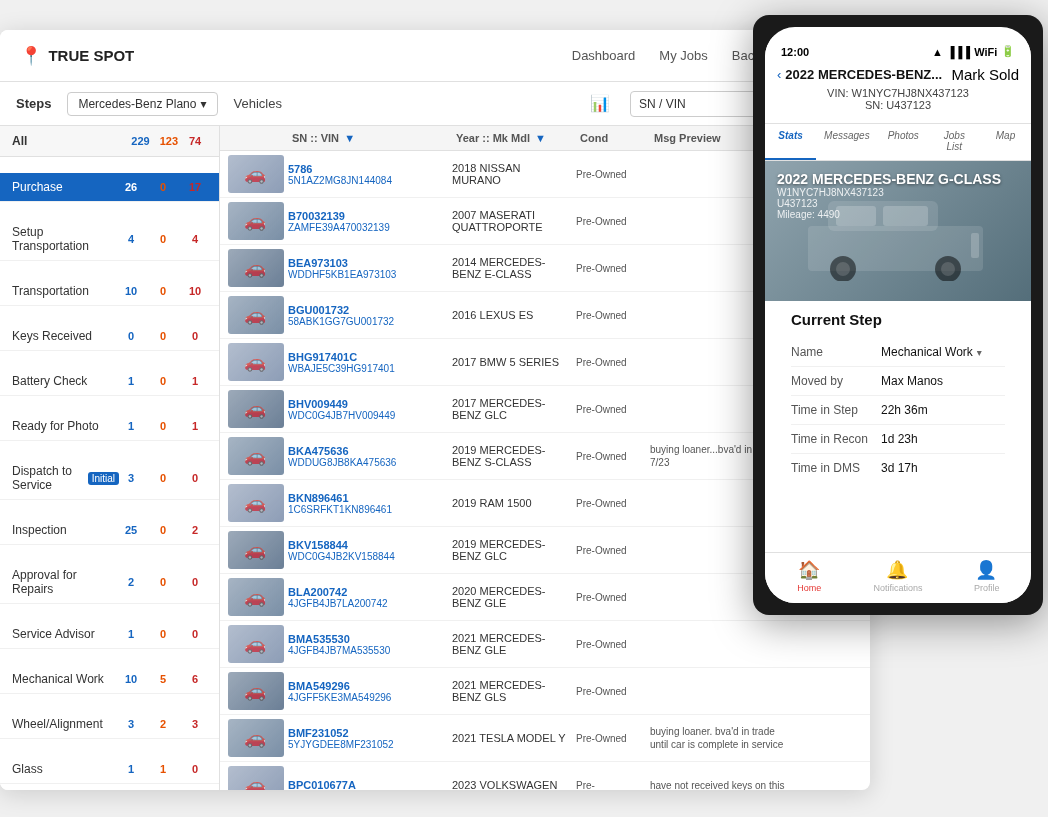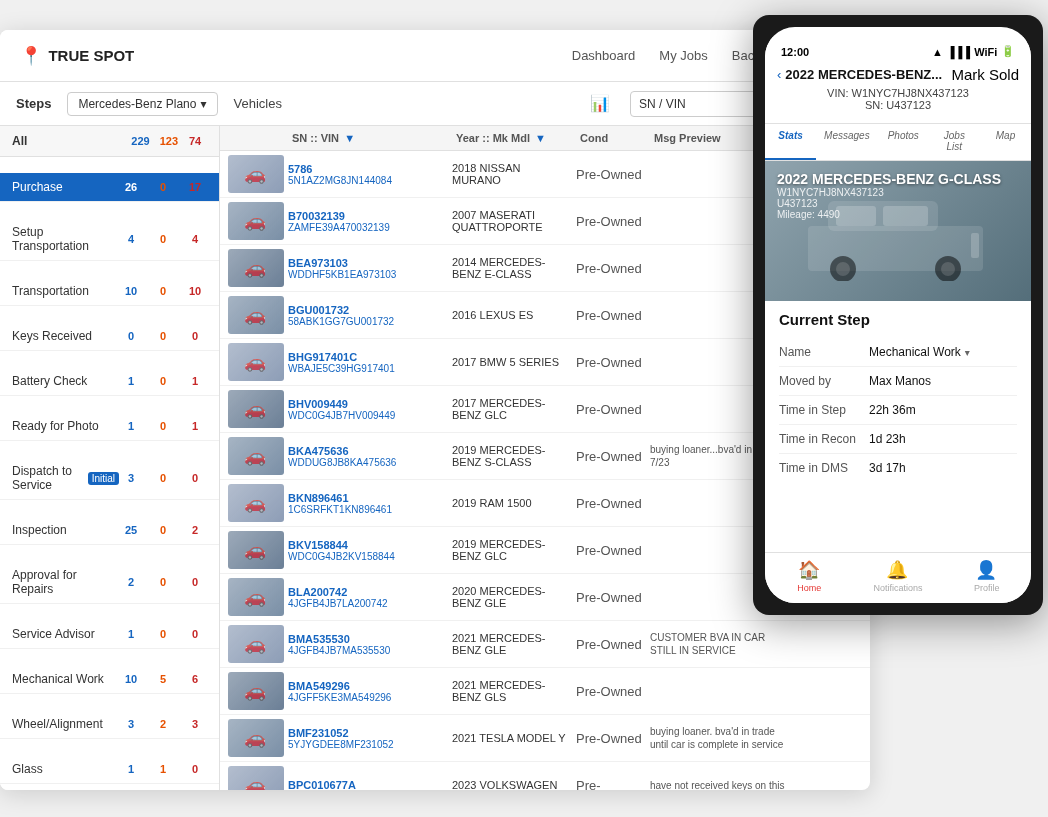--- a/index.html
+++ b/index.html
@@ -290,21 +290,21 @@
     }
     .year-col {
       width: 120px;
       flex-shrink: 0;
       font-size: 11px;
       color: #333;
     }
     .cond-col {
       width: 70px;
       flex-shrink: 0;
-      font-size: 13px;
+      font-size: 10px;
       color: #555;
     }
     .msg-col {
       width: 140px;
       flex-shrink: 0;
       font-size: 10px;
       color: #555;
       line-height: 1.3;
     }
     .loc-col { width: 50px; flex-shrink: 0; font-size: 10px; color: #555; }
@@ -422,21 +422,21 @@
       font-weight: 700;
       text-shadow: 0 1px 3px rgba(0,0,0,0.5);
     }
     .car-overlay-sub {
       font-size: 10px;
       color: rgba(255,255,255,0.85);
     }
 
     
     .current-step {
-      padding: 10px 14px;
+      padding: 10px 26px;
       flex: 1;
       overflow-y: auto;
     }
     .step-title {
       font-size: 15px;
       font-weight: 700;
       color: #111;
       margin-bottom: 10px;
     }
     .step-row {
@@ -858,21 +858,20 @@
           <div class="table-row">
       <div class="car-thumb" style="background: linear-gradient(135deg, #8d9db6aa, #8d9db6);">
         <div class="car-thumb-inner">🚗</div>
       </div>
       <div class="sn-col">
         <div class="sn-main">BMA535530</div>
         <div class="sn-sub">4JGFB4JB7MA535530</div>
       </div>
       <div class="year-col">2021 MERCEDES-BENZ GLE</div>
       <div class="cond-col">Pre-Owned</div>
-      <div class="msg-col">CUSTOMER BVA IN CAR STILL IN SERVICE</div>
       <div class="loc-col"></div>
       <div class="trecon-col"></div>
       <div class="tstep-col"></div>
     </div>
           <div class="table-row">
       <div class="car-thumb" style="background: linear-gradient(135deg, #6b7f96aa, #6b7f96);">
         <div class="car-thumb-inner">🚗</div>
       </div>
       <div class="sn-col">
         <div class="sn-main">BMA549296</div>

